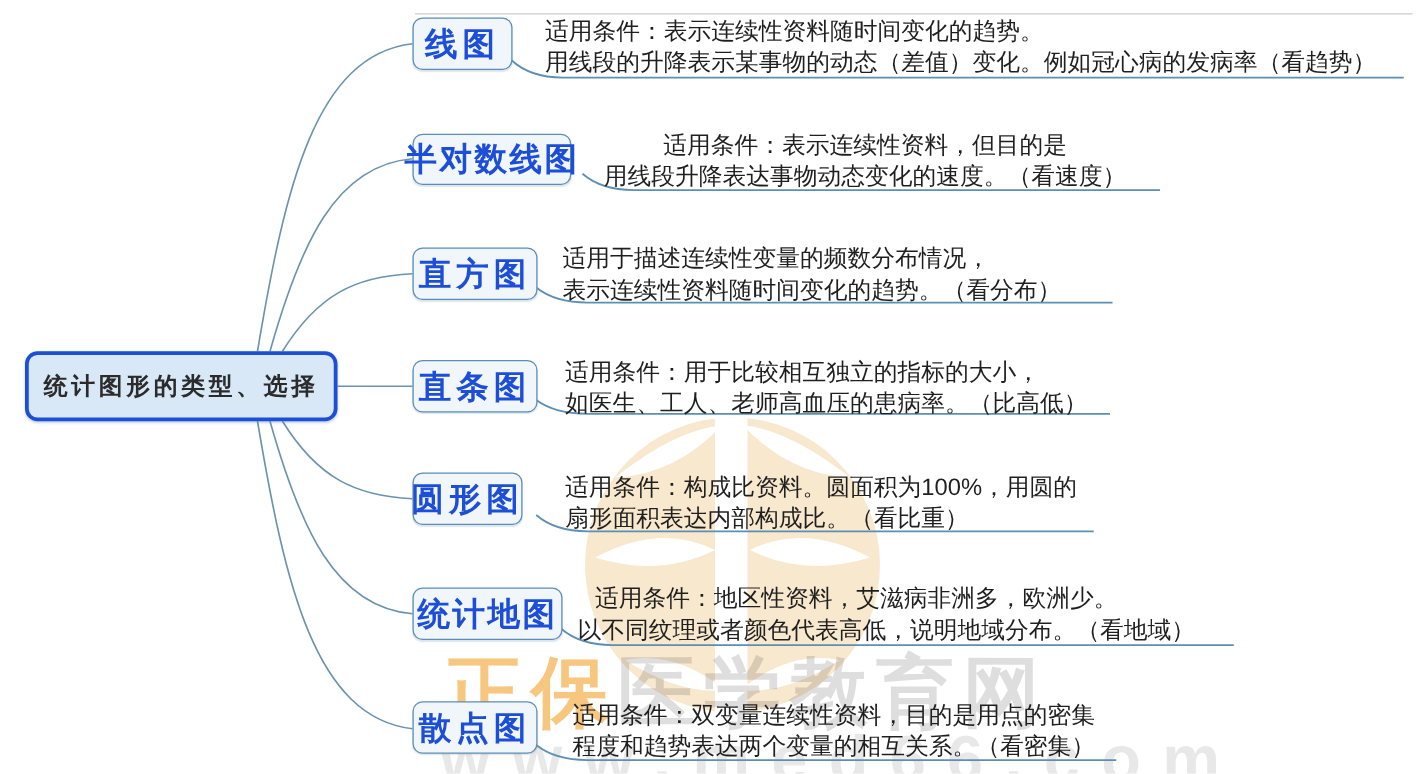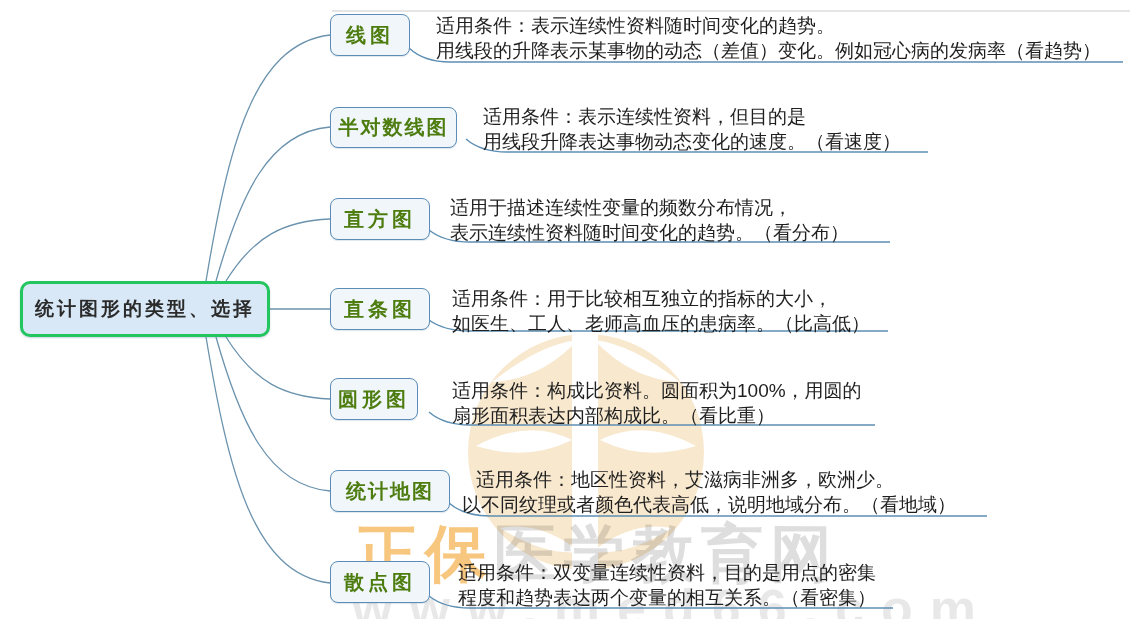--- a/index.html
+++ b/index.html
@@ -13,29 +13,29 @@
   .layer{position:absolute;left:0;top:0;width:1140px;height:619px;}
   svg.connectors{position:absolute;left:0;top:0;}
   
   .node{
     position:absolute;
     box-sizing:border-box;
     border:1.6px solid #5b8db8;
     background:#f1f6fb;
     border-radius:8px;
     display:flex;align-items:center;justify-content:center;
-    font-size:20px;font-weight:bold;color:#4d7c0f;
+    font-size:26px;font-weight:bold;color:#1d4ed8;
     letter-spacing:4px;
     box-shadow:0 1px 1px rgba(120,150,180,.25);
     white-space:nowrap;
   }
   .root-node{
     position:absolute;
     box-sizing:border-box;
-    border:3px solid #22c55e;
+    border:3px solid #1d4ed8;
     background:#d9e8f6;
     border-radius:10px;
     display:flex;align-items:center;justify-content:center;
     font-size:19px;font-weight:bold;color:#2b2b2b;
     letter-spacing:3px;
     box-shadow:0 1px 2px rgba(90,130,170,.35);
     white-space:nowrap;
   }
   
   .desc{
@@ -113,21 +113,21 @@
   <div class="node" style="left:330px;top:288px;width:100px;height:42px;">直条图</div>
   <div class="node" style="left:330px;top:378px;width:88px;height:42px;">圆形图</div>
   <div class="node" style="left:330px;top:470px;width:120px;height:42px;letter-spacing:2px;">统计地图</div>
   <div class="node" style="left:330px;top:561px;width:100px;height:42px;">散点图</div>
 
   <div class="desc" style="left:436px;top:13px;">
     <span class="l1" style="display: block;">适用条件：表示连续性资料随时间变化的趋势。</span>
     <span class="l2">用线段的升降表示某事物的动态（差值）变化。例如冠心病的发病率（看趋势）</span>
   </div>
   <div class="desc" style="left:483px;top:104px;">
-    <span class="l1" style="display: block;">适用条件：表示连续性资料，但目的是</span>
+    <span class="l1" style="display: block; text-align: center;">适用条件：表示连续性资料，但目的是</span>
     <span class="l2">用线段升降表达事物动态变化的速度。（看速度）</span>
   </div>
   <div class="desc" style="left:450px;top:195px;">
     <span class="l1" style="display: block;">适用于描述连续性变量的频数分布情况，</span>
     <span class="l2">表示连续性资料随时间变化的趋势。（看分布）</span>
   </div>
   <div class="desc" style="left:452px;top:286px;">
     <span class="l1" style="display: block;">适用条件：用于比较相互独立的指标的大小，</span>
     <span class="l2">如医生、工人、老师高血压的患病率。（比高低）</span>
   </div>

